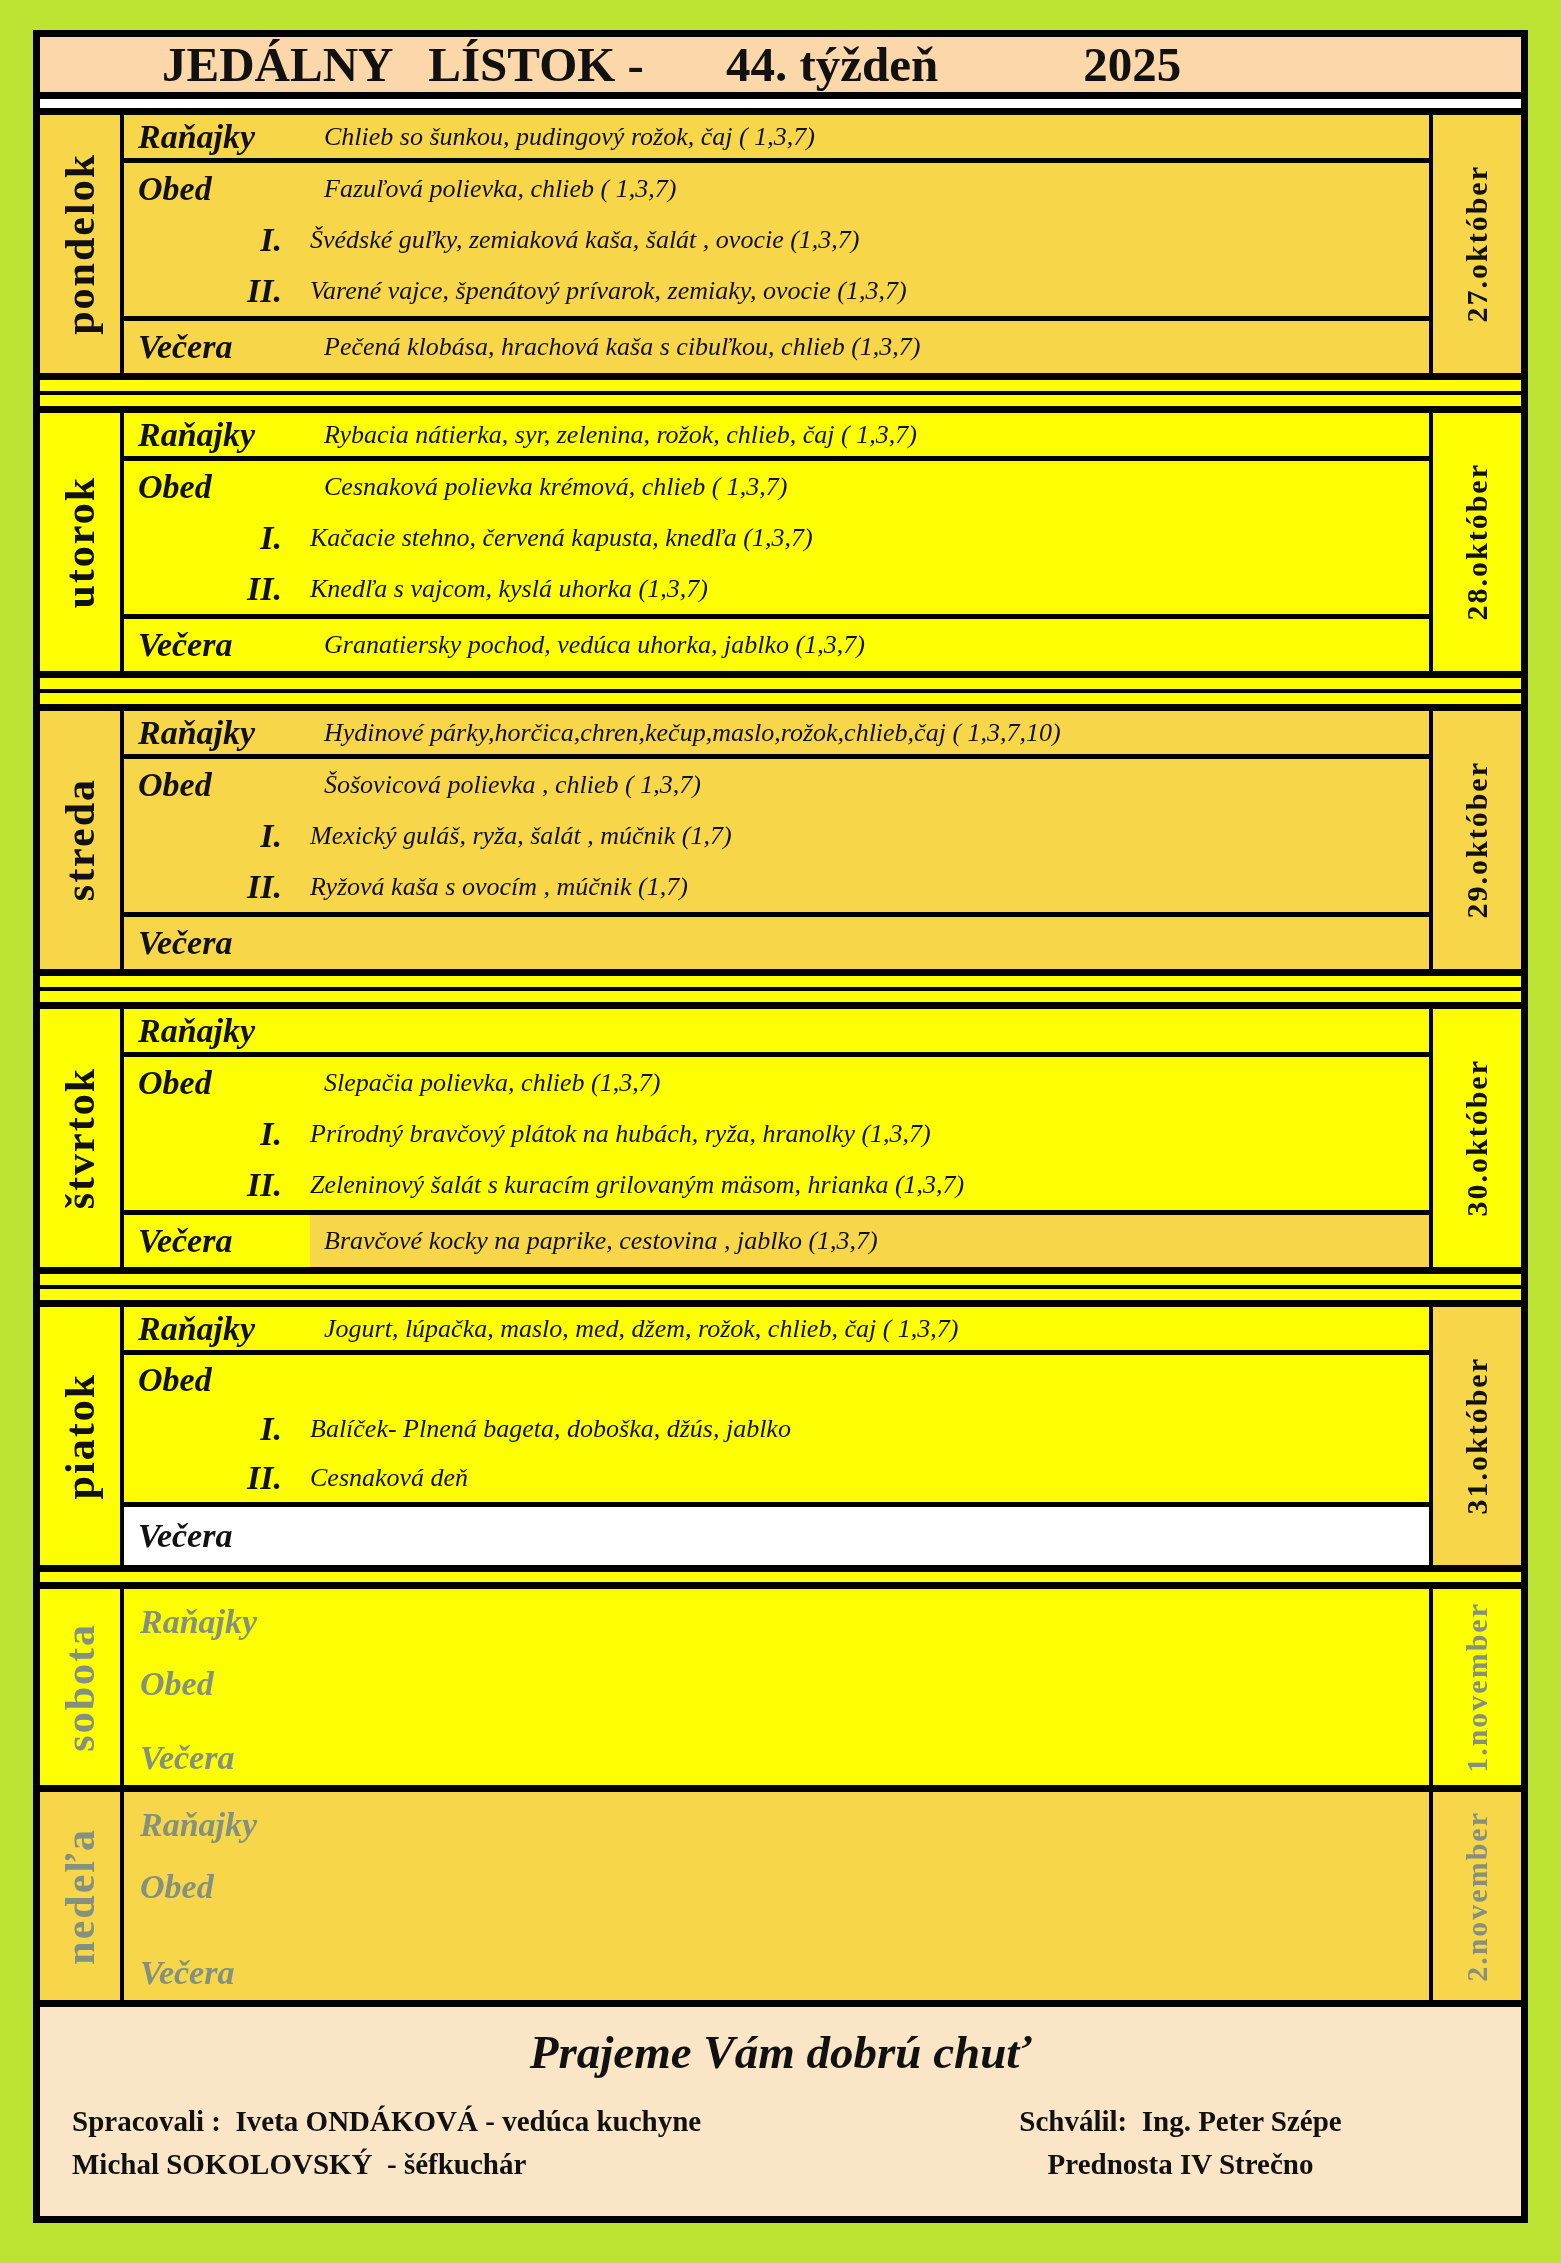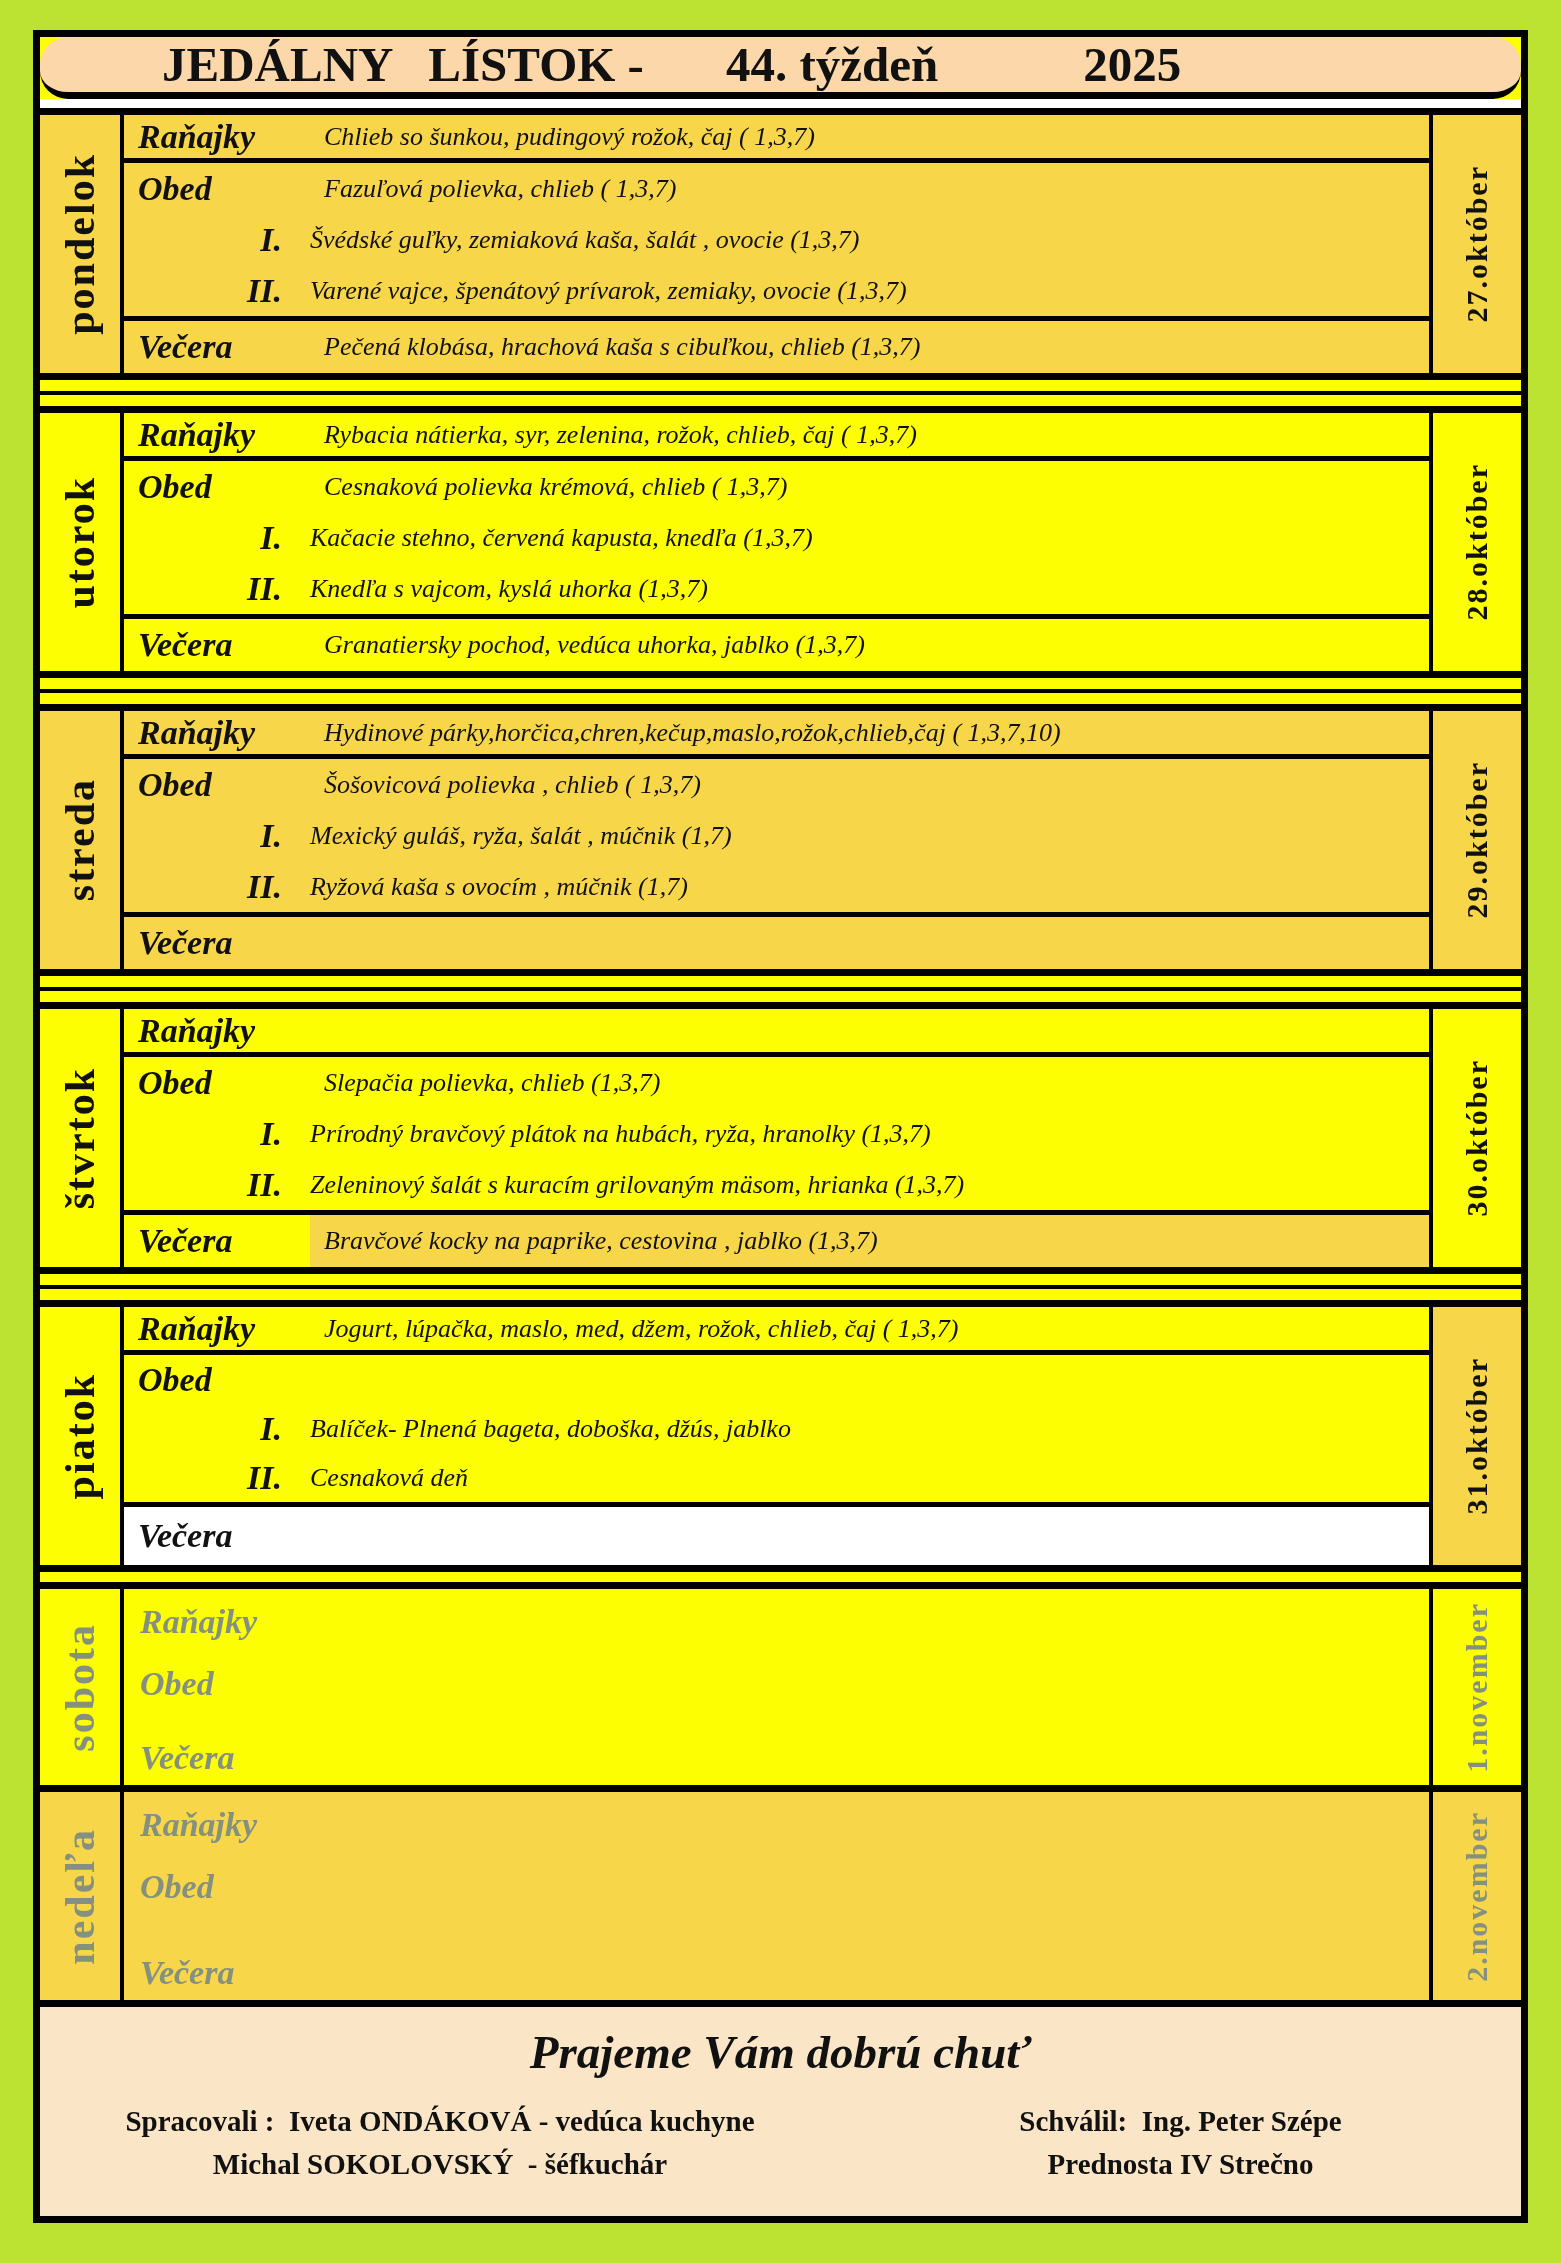--- a/index.html
+++ b/index.html
@@ -8,21 +8,21 @@
   }
   *{box-sizing:border-box; margin:0; padding:0;}
   body{width:1561px; height:2263px; background:var(--green);
        font-family:"Liberation Serif","DejaVu Serif",serif; color:var(--ink);}
   .page{width:1561px; height:2263px; padding:30px 33px 0 33px;}
   .sheet{border:7px solid #000; background:var(--yellow);}
 
   
   .title-bar{height:62px; background:var(--peach); border-bottom:7px solid #000;
              display:flex; align-items:center; font-weight:bold; font-size:49px;
-             white-space:pre;border-radius:28px;}
+             white-space:pre;}
   .title-main{margin-left:122px;}
   .title-week{margin-left:82px;}
   .title-year{margin-left:145px;}
   .white-strip{height:9px; background:#ffffff;}
 
   
   .block{display:flex; border-top:7px solid #000; border-bottom:7px solid #000;}
   .block.no-bot{border-bottom:none;}
   .amber{background:var(--amber);}
   .bright{background:var(--yellow);}
@@ -63,21 +63,21 @@
             font-size:34px; color:var(--wkgrey);}
   .wk-r{top:14px;} .wk-o{top:76px;} .wk-v{bottom:8px;}
   .wk-sat{height:196px;} .wk-sun{height:208px;}
 
   
   .footer{background:var(--cream); border-top:7px solid #000; height:216px;
           padding-top:18px;}
   .wish{text-align:center; font-weight:bold; font-style:italic; font-size:47px;
         margin-bottom:26px;}
   .credits{display:flex; font-weight:bold; font-size:29px;}
-  .credits .left{width:800px; text-align:center;}
+  .credits .left{width:800px; text-align:left;padding-left:32px;}
   .credits .right{flex:1; text-align:center;}
   .credits div div{margin-bottom:10px; white-space:pre;}
 </style>
 </head>
 <body>
 
 <div class="page">
   <div class="sheet">
 
     <div class="title-bar">

